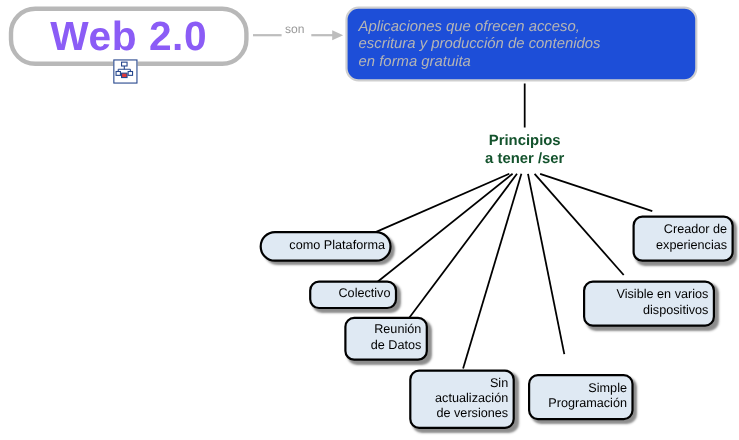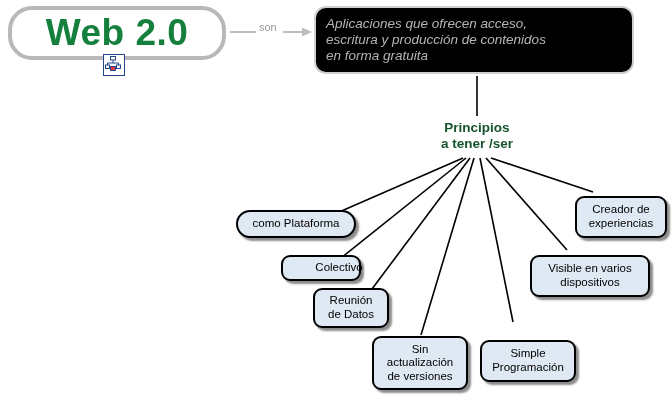--- a/index.html
+++ b/index.html
@@ -34,34 +34,34 @@
   }
   
   .title-box {
     left: 8px;
     top: 6px;
     width: 218px;
     height: 54px;
     border: 4px solid #b8b8b8;
     border-radius: 24px;
     background: #ffffff;
-    color: #15803d;
+    color: #8b5cf6;
     font-size: 37px;
     font-weight: bold;
     letter-spacing: 0.5px;
   }
   
   .def-box {
     left: 314px;
     top: 6px;
     width: 320px;
     height: 68px;
     border: 2px solid #cfcfcf;
     border-radius: 12px;
-    background: #000000;
+    background: #1d4ed8;
     color: #b5b5b5;
     font-size: 13.5px;
     font-style: italic;
     justify-content: flex-start;
     text-align: left;
     padding: 6px 10px;
   }
   .def-box span { display: block; }
   
   .link-label {
@@ -86,20 +86,21 @@
   
   .leaf {
     border: 2px solid #000000;
     border-radius: 9px;
     background: #dfe9f3;
     color: #000000;
     font-size: 11.5px;
     box-shadow: 3px 3px 2px rgba(0,0,0,0.45);
     padding: 2px 4px;
     flex-direction: column;
+    align-items: flex-end;
   }
   .leaf span { display: block; }
   .icon-badge {
     position: absolute;
     left: 103px;
     top: 54px;
     width: 20px;
     height: 20px;
     background: #ffffff;
     border: 1px solid #26478d;

